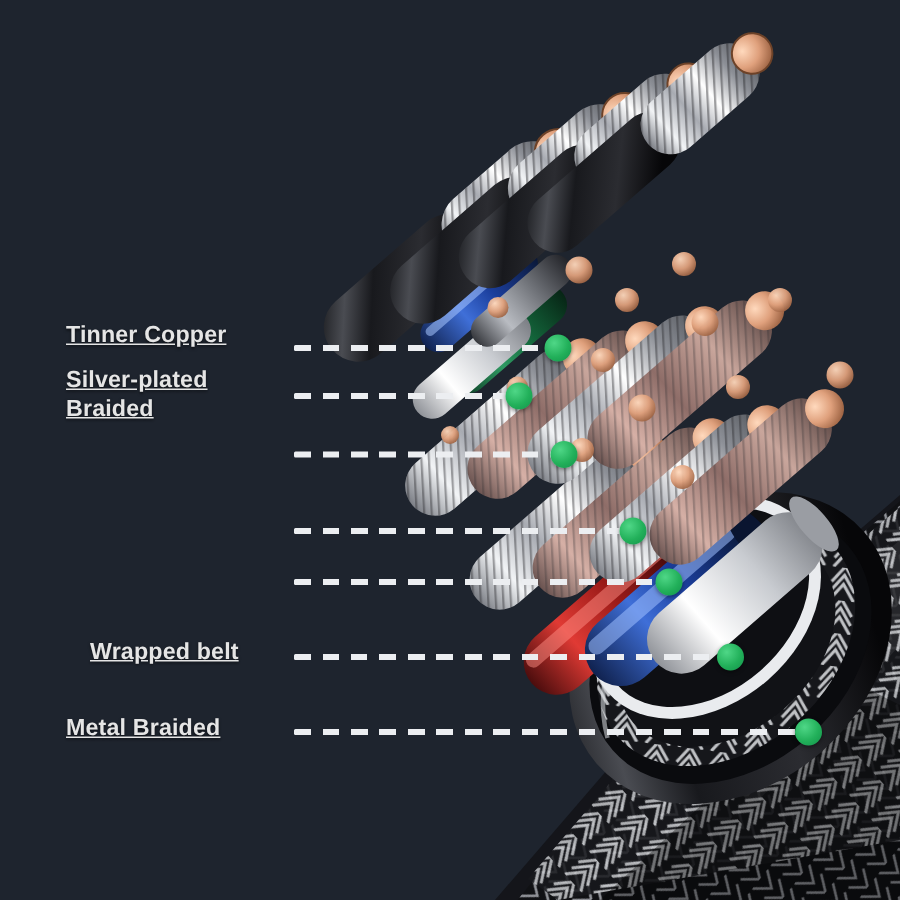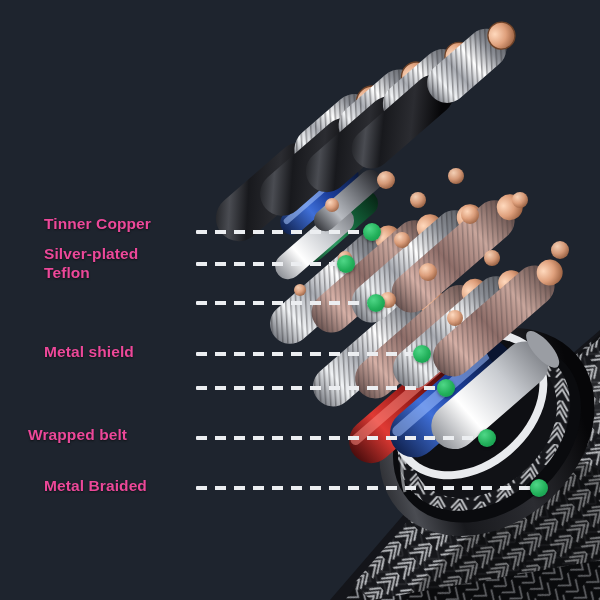--- a/index.html
+++ b/index.html
@@ -3,27 +3,28 @@
 <meta charset="utf-8">
 <style>
   html,body{margin:0;padding:0;background:#1e242e;}
   body{width:600px;height:600px;overflow:hidden;
        font-family:"Liberation Sans","DejaVu Sans",sans-serif;}
   #stage{position:relative;width:600px;height:600px;background:#1e242e;overflow:hidden;}
 
   
   .label{
     position:absolute;
-    color:#ec4899;
+    color:#e5e5e5;
     font-size:15.5px;
     font-weight:600;
     letter-spacing:.1px;
     line-height:18.5px;
     white-space:pre-line;
     text-shadow:0 1px 2px rgba(0,0,0,.55);
+    text-decoration:underline;
   }
 
   
   .leader{
     position:absolute;
     height:4px;
     background-image:repeating-linear-gradient(to right,
        #eceef1 0px,#eceef1 11px, rgba(0,0,0,0) 11px, rgba(0,0,0,0) 19px);
     border-radius:1px;
   }
@@ -322,18 +323,17 @@
   <div class="dot" style="left:363px;top:223px;"></div>
   <div class="dot" style="left:337px;top:255px;"></div>
   <div class="dot" style="left:367px;top:294px;"></div>
   <div class="dot" style="left:413px;top:345px;"></div>
   <div class="dot" style="left:437px;top:379px;"></div>
   <div class="dot" style="left:478px;top:429px;"></div>
   <div class="dot" style="left:530px;top:479px;"></div>
 
   <div class="label" style="left:44px;top:215px;">Tinner Copper</div>
   <div class="label" style="left:44px;top:245px;">Silver-plated
-Teflon</div>
-  <div class="label" style="left:44px;top:343px;">Metal shield</div>
-  <div class="label" style="left:28px;top:426px;text-align:right;">Wrapped belt</div>
+Braided</div>
+  <div class="label" style="left:60px;top:426px;text-align:right;">Wrapped belt</div>
   <div class="label" style="left:44px;top:477px;">Metal Braided</div>
 
 </div>
 
 </body></html>

